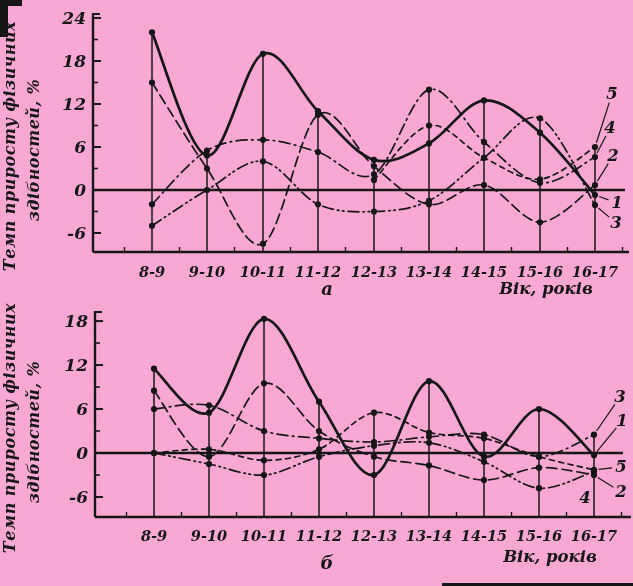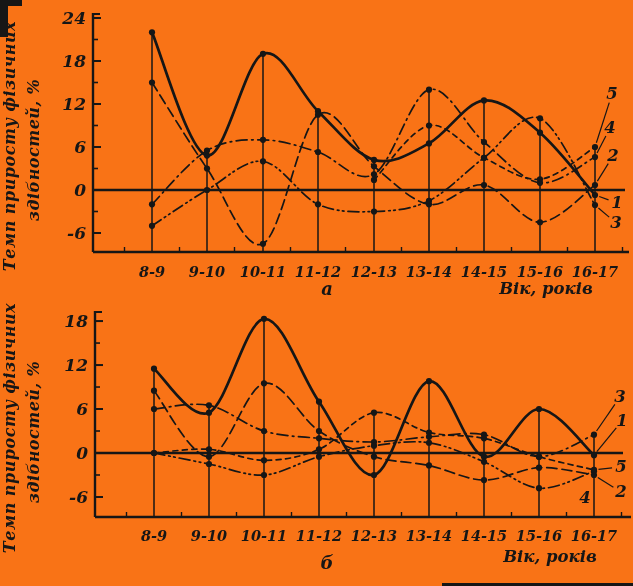--- a/index.html
+++ b/index.html
@@ -1,16 +1,16 @@
 <!DOCTYPE html>
 <html><head>
 <meta charset="utf-8">
 <style>
   html,body{margin:0;padding:0;background:#ffffff;}
-  .figure{position:relative;width:633px;height:586px;background:#f97316;overflow:hidden;}
+  .figure{position:relative;width:633px;height:586px;background:#f9a8d4;overflow:hidden;}
   svg{display:block;}
   .lbl{font-family:"DejaVu Serif",serif;font-style:italic;font-weight:700;fill:#161616;}
   .num{font-size:17px;}
   .xtick{font-size:14.5px;}
   .endlbl{font-size:16.5px;}
   .panel{font-size:18px;}
   .axislbl{font-size:16.5px;}
   .ylab{font-size:16px;letter-spacing:.5px;}
 </style>
 </head>

